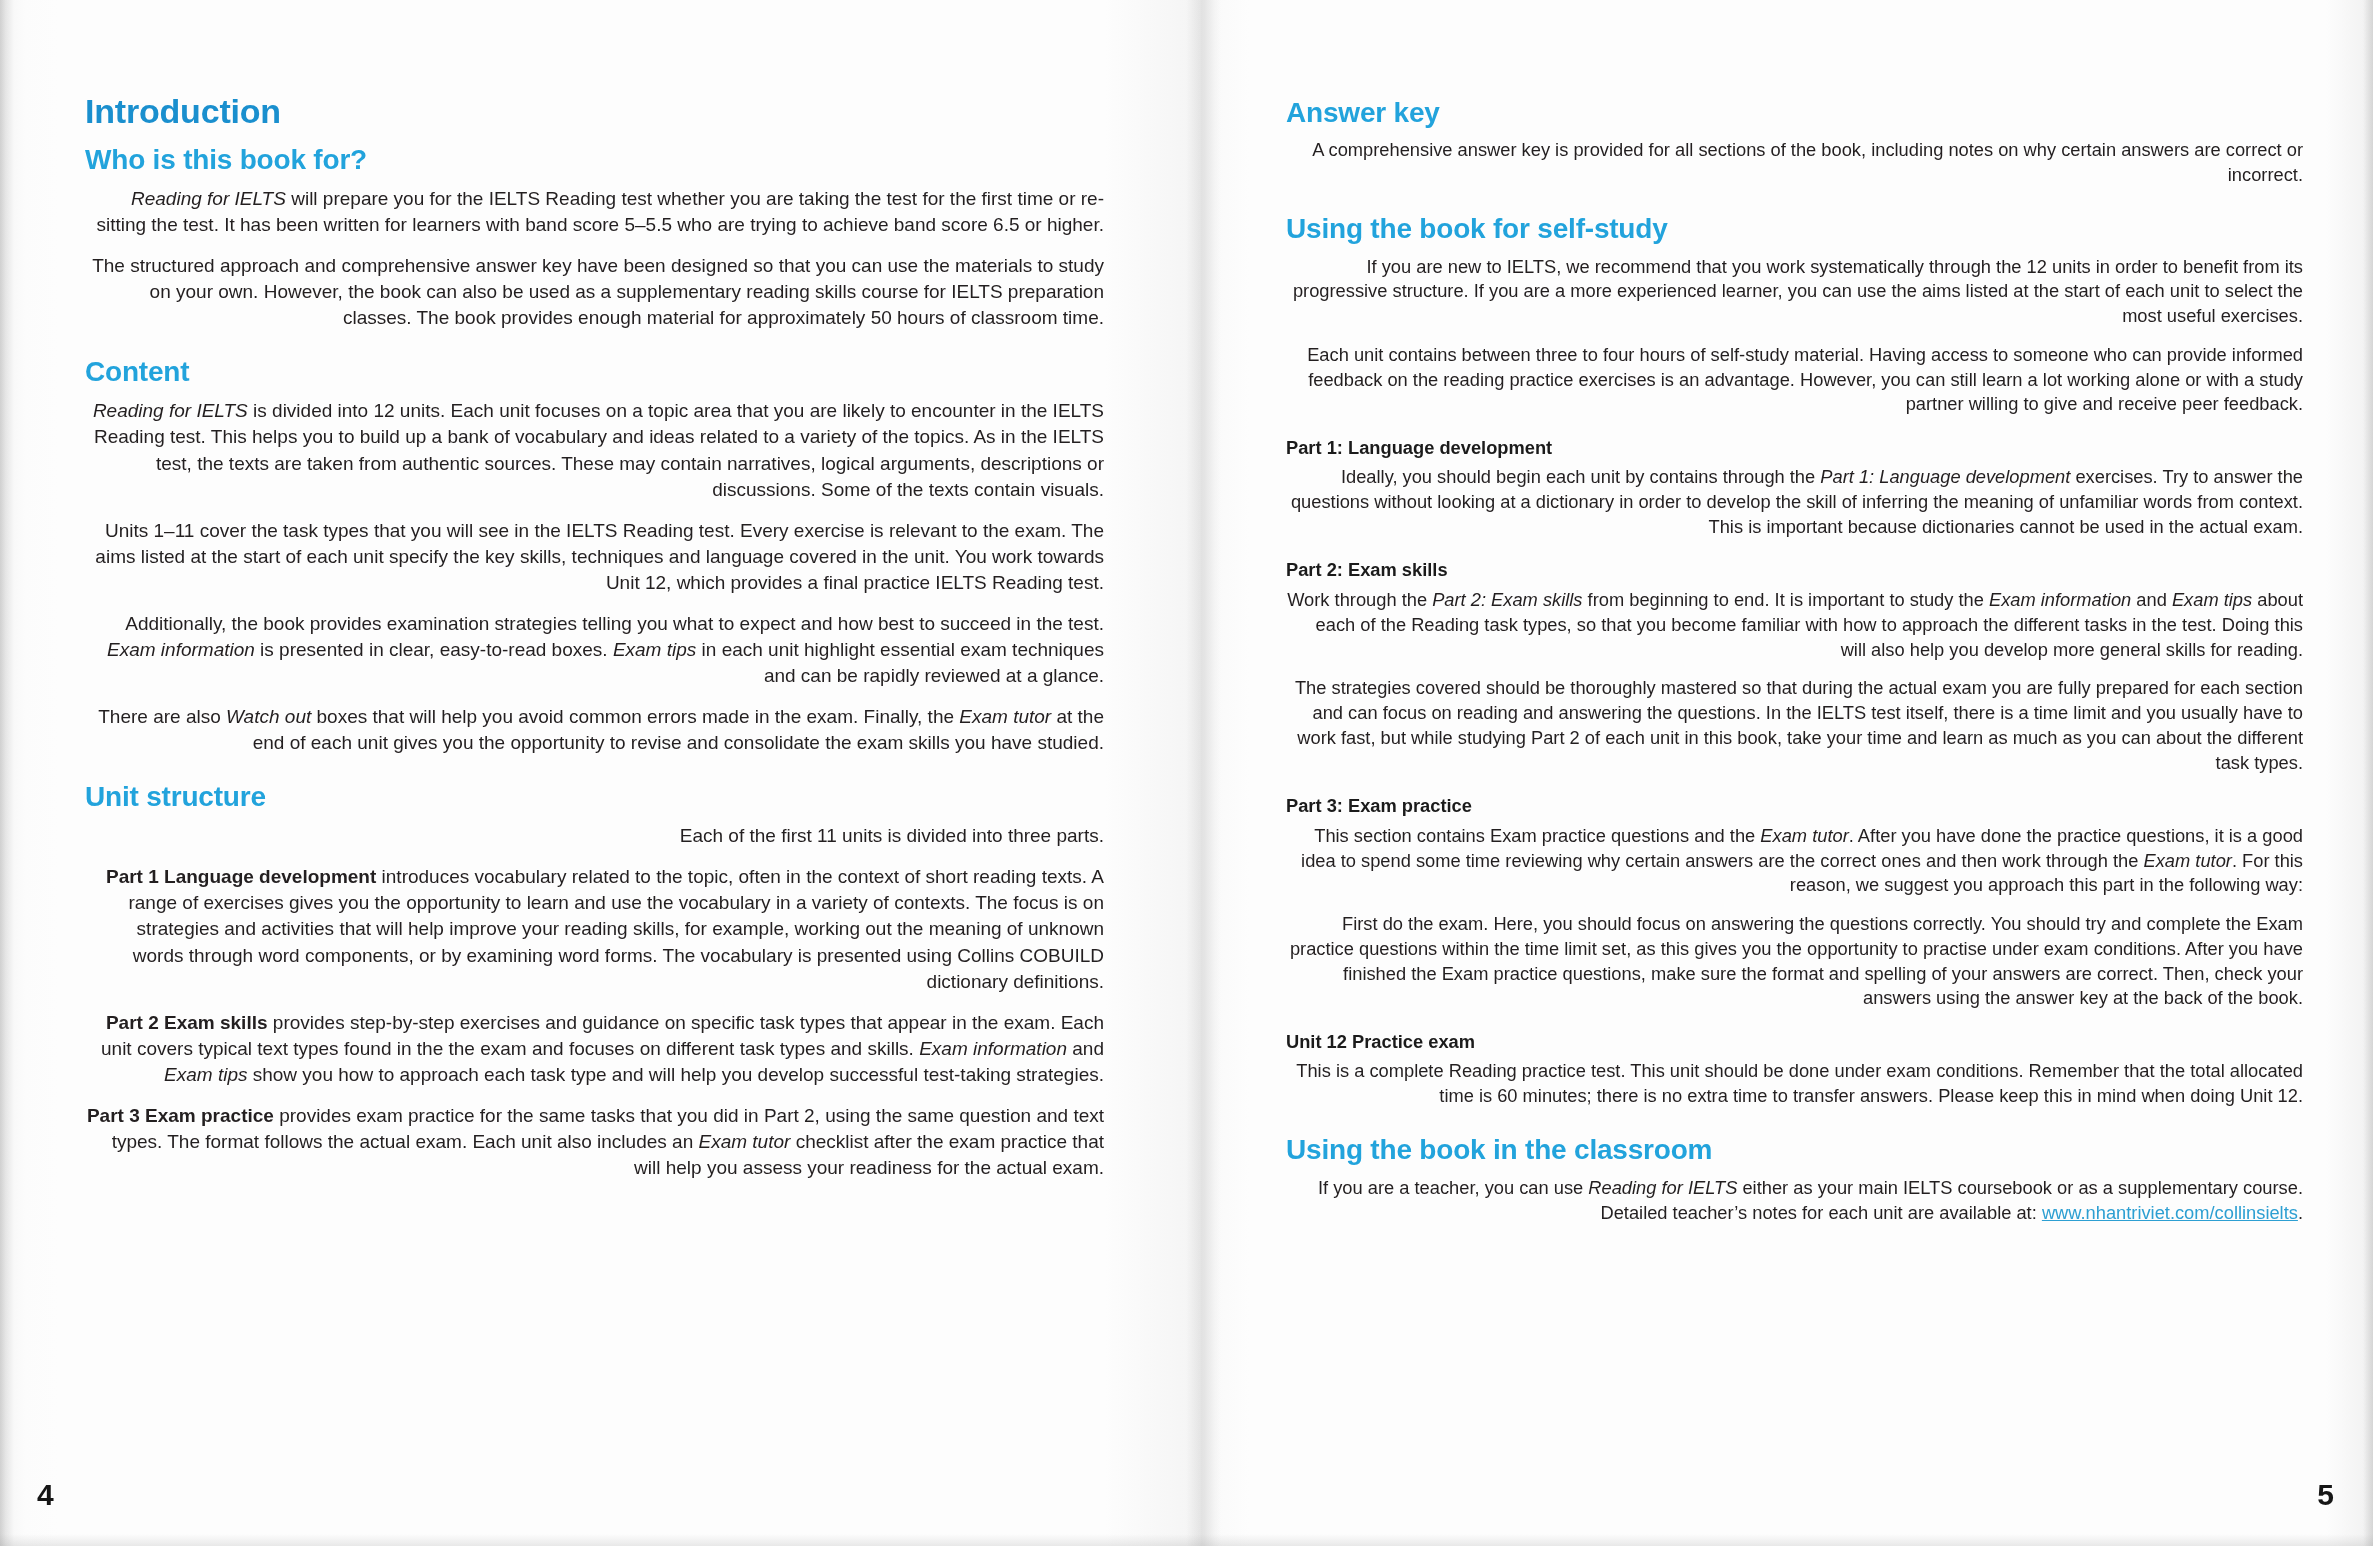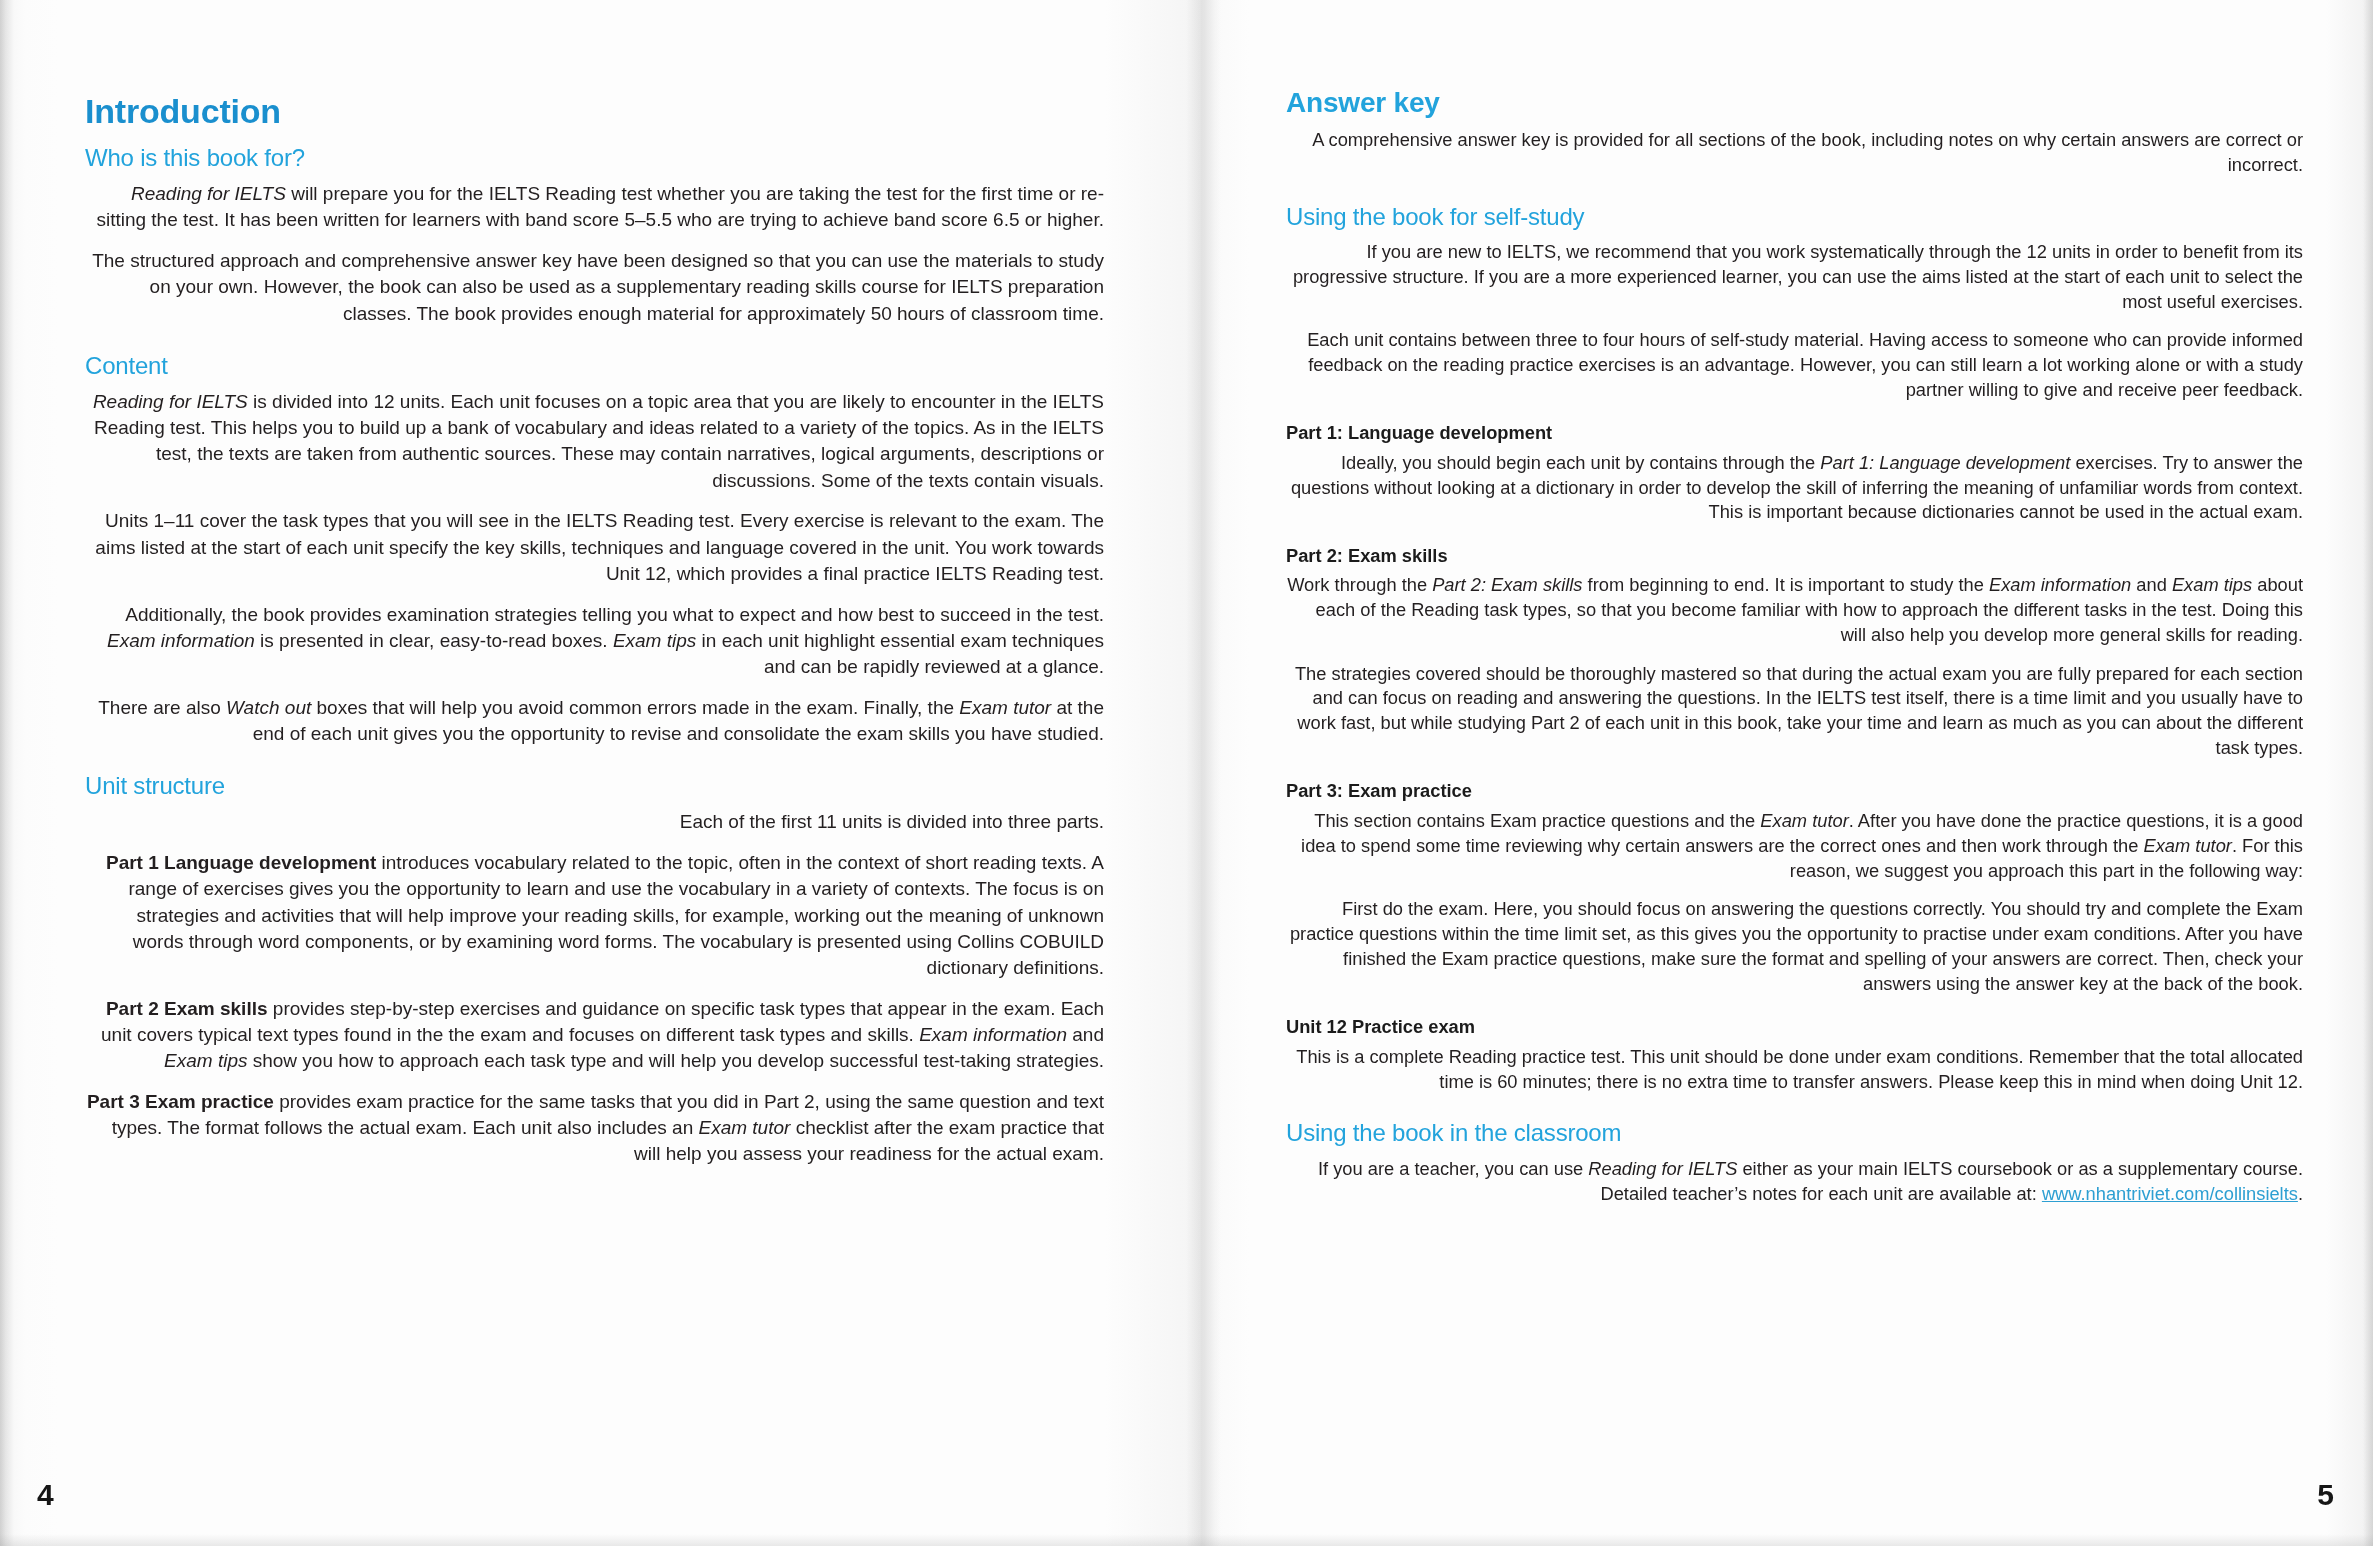--- a/index.html
+++ b/index.html
@@ -83,35 +83,35 @@
 
   .content-left {
     position: absolute;
     left: 85px;
     top: 93px;
     width: 1019px;
   }
   .content-right {
     position: absolute;
     left: 85px;
-    top: 87px;
+    top: 97px;
     width: 1017px;
   }
 
   h1.title {
     font-size: 34px;
     font-weight: bold;
     color: #1a8fce;
     margin: 0 0 11.6px 0;
     letter-spacing: -0.2px;
     line-height: 1.1;
   }
   h2.sect {
-    font-size: 24px;
-    font-weight: normal;
+    font-size: 28px;
+    font-weight: bold;
     color: #22a3dc;
     margin: 25px 0 9.7px 0;
     letter-spacing: -0.2px;
     line-height: 1.15;
   }
   h2.sect.first { margin-top: 13.5px; }
 
   h1.title-r {
     font-size: 28px;
     font-weight: bold;

